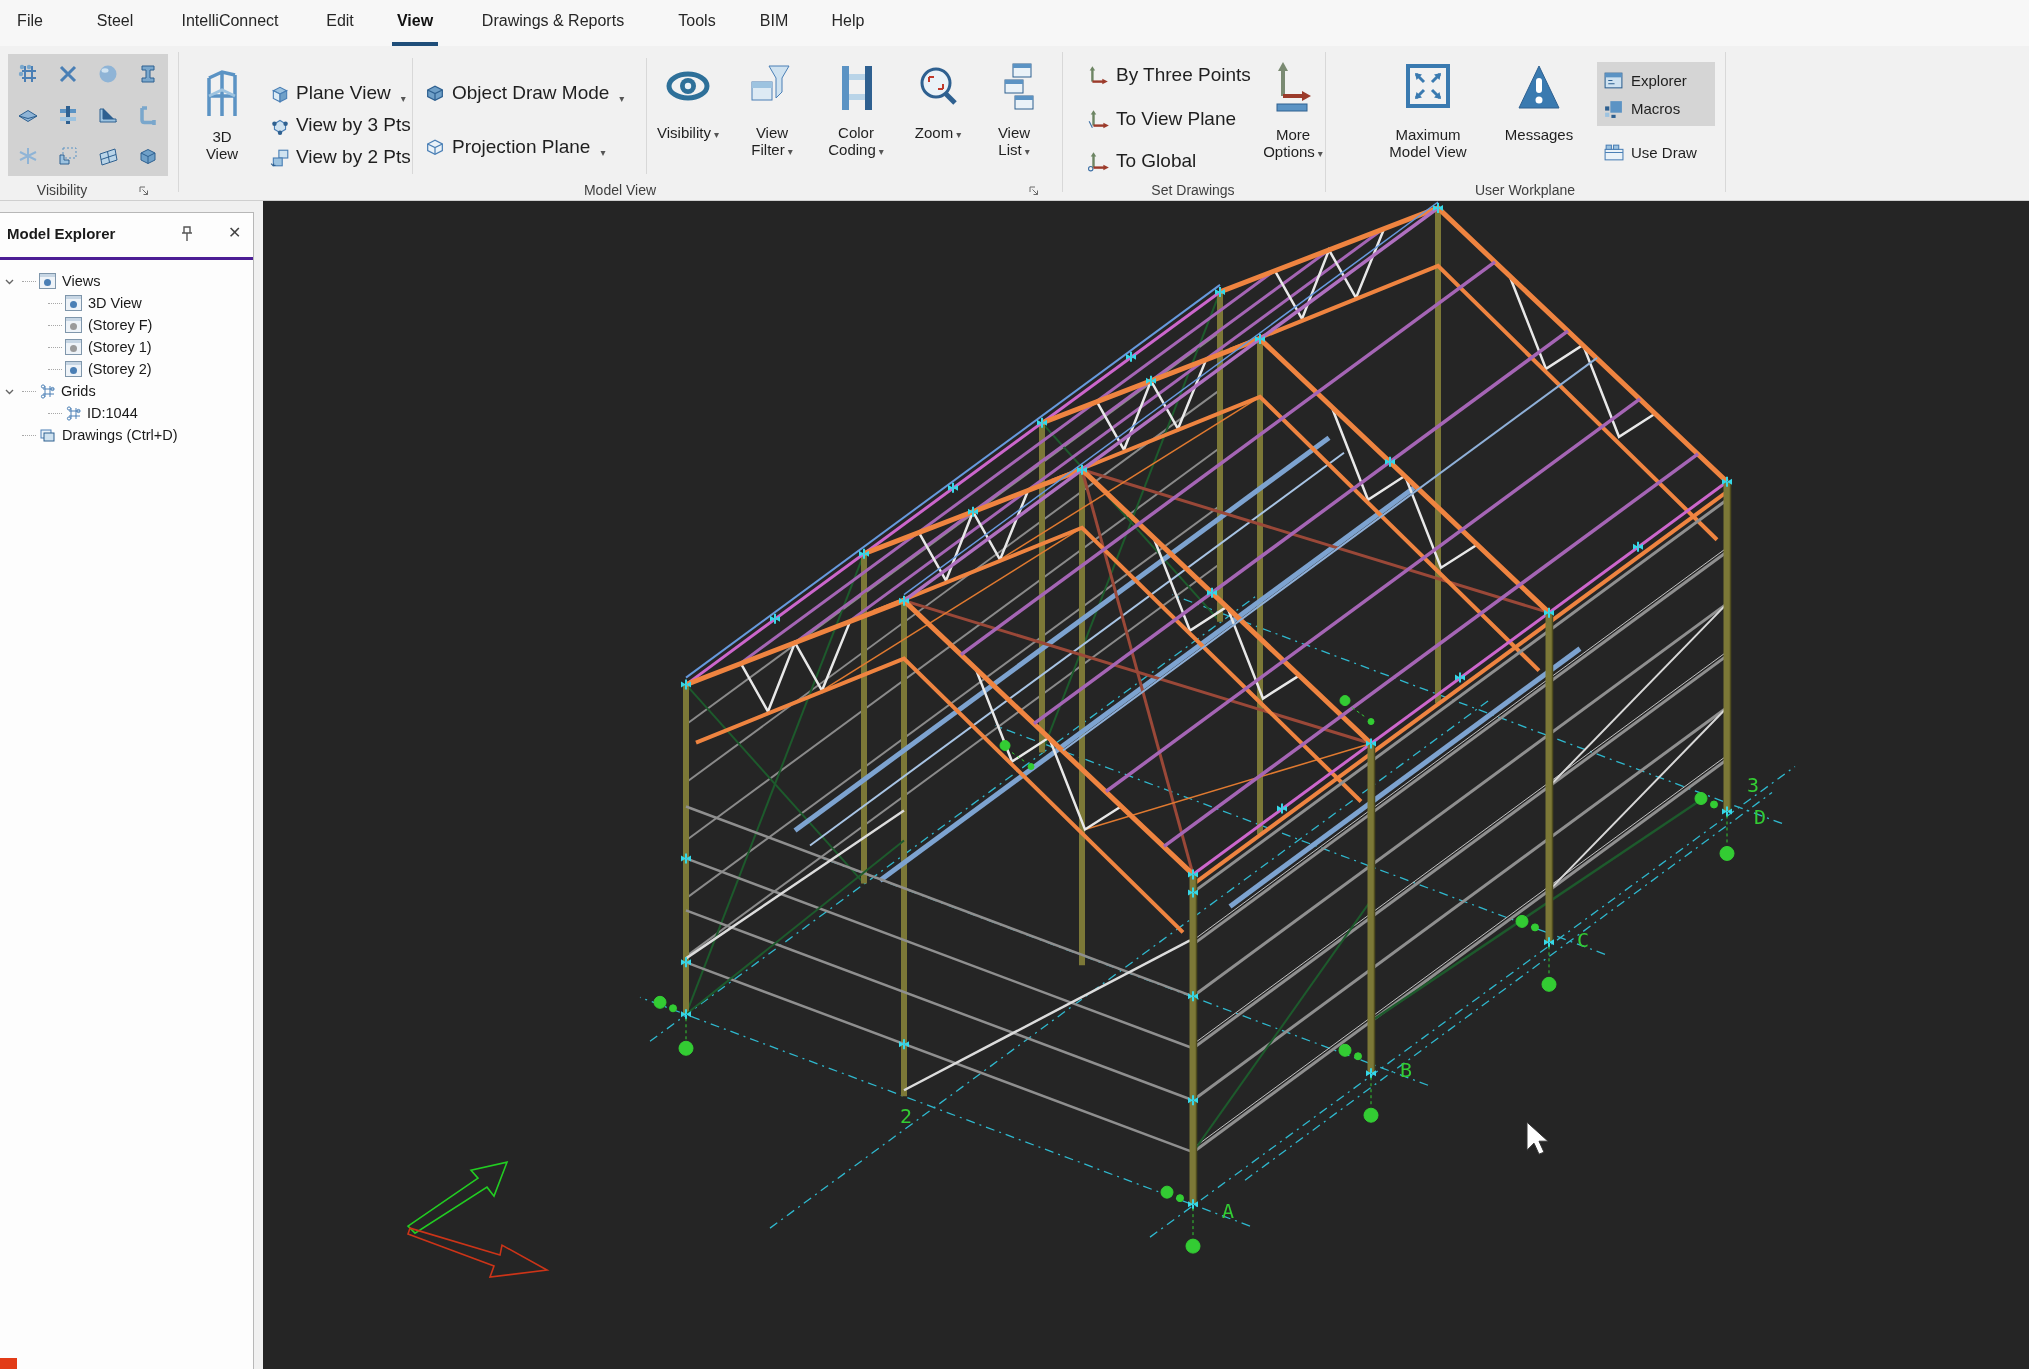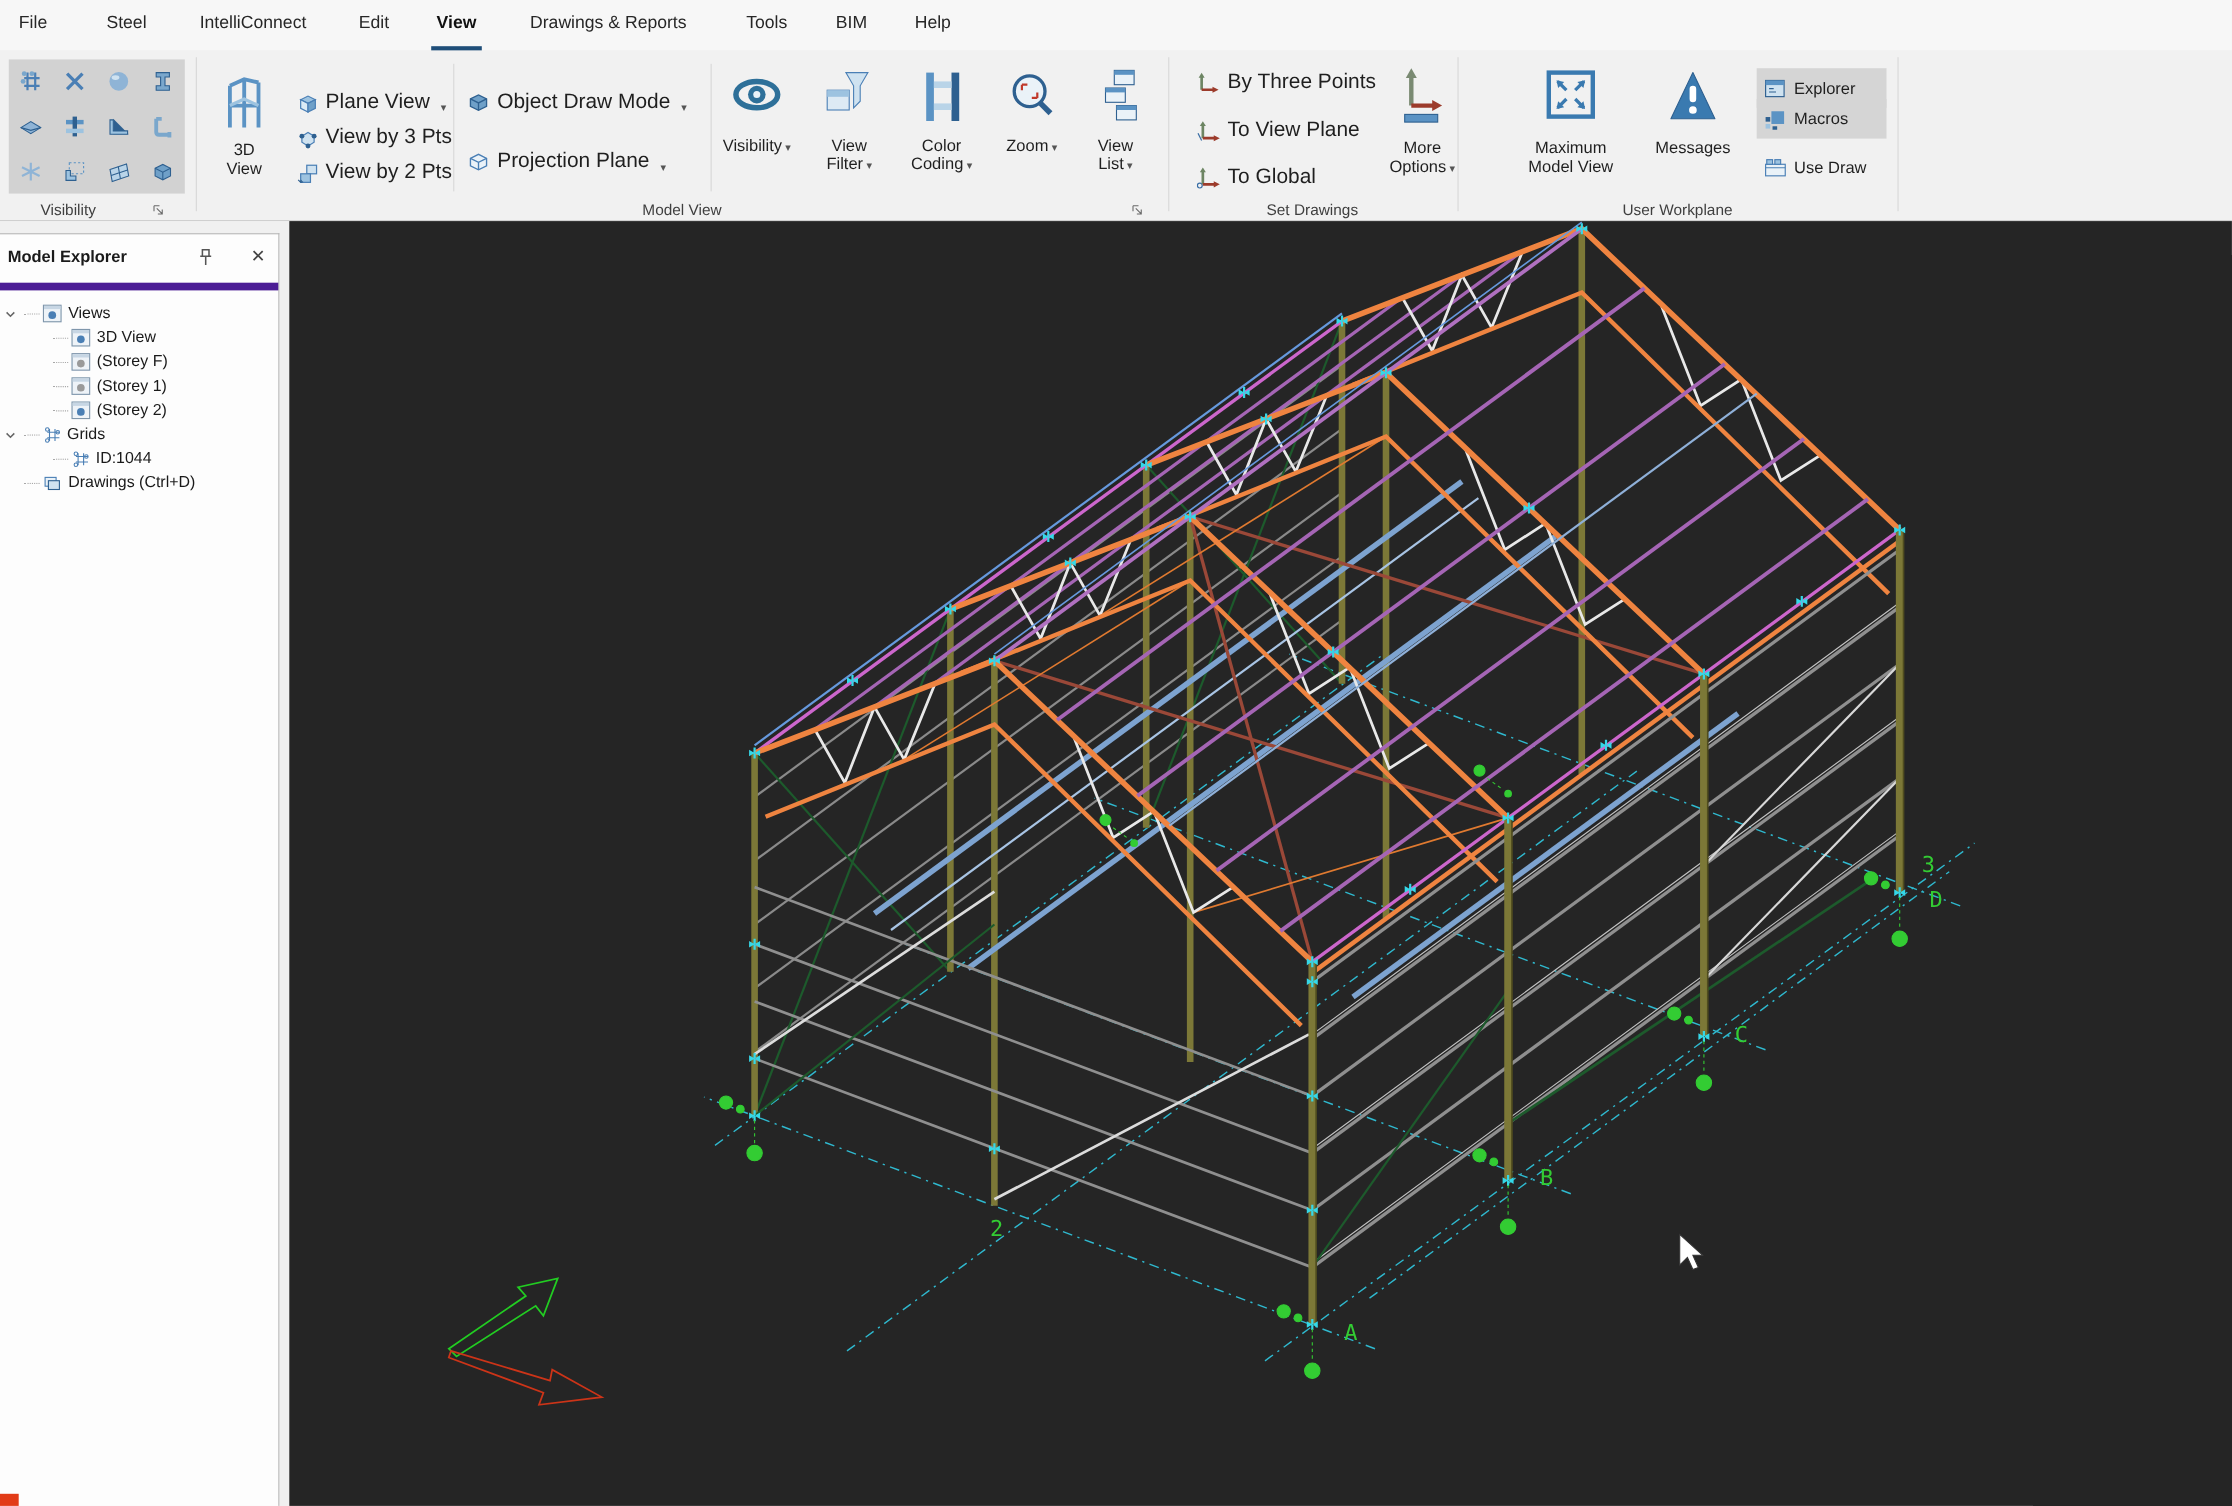--- a/index.html
+++ b/index.html
@@ -20,21 +20,21 @@
   .bigbtn{position:absolute;top:8px;width:84px;text-align:center;font-size:15px;color:#1f1f1f;line-height:17px}
   .bigbtn .bicon{display:block;margin:4px auto 6px auto}
   .smallrow{position:absolute;display:flex;align-items:flex-end;gap:6px;font-size:19px;color:#1f1f1f;white-space:nowrap}
   .dd::after{content:"▾";font-size:10px;color:#555;margin-left:4px}
   .ddb::after{content:"▾";font-size:10px;color:#555;margin-left:3px}
   .toggle{position:absolute;left:1597px;width:118px;height:36px;display:flex;align-items:center;gap:7px;font-size:15px;color:#1f1f1f;padding-left:6px;box-sizing:border-box}
   .toggle.on{background:#d5d5d5}
   
   .leftcol{position:absolute;left:0;top:201px;width:263px;bottom:0;background:#f0f0f0}
   .panel{position:absolute;left:0;top:11px;right:9px;bottom:0;background:#fdfdfd;border-top:1px solid #b7b7b7;border-right:1px solid #b7b7b7}
-  .ptitle{position:relative;height:44px;border-bottom:7px solid #4c1d95}
+  .ptitle{position:relative;height:44px;border-bottom:3px solid #4c1d95}
   .ptitle .t{position:absolute;left:7px;top:12px;font-size:15px;font-weight:bold;color:#1a1a1a}
   .ptitle .pin{position:absolute;left:180px;top:12px}
   .ptitle .close{position:absolute;left:228px;top:10px;font-size:16px;color:#444}
   .tree{padding-top:10px;font-size:14.5px;color:#1a1a1a}
   .trow{position:relative;height:22px;display:flex;align-items:center;white-space:nowrap}
   .trow .chev{position:absolute;left:5px;top:7px}
   .dash{display:inline-block;border-top:1px dotted #a8a8a8;height:0;width:14px;margin-right:3px}
   .ind0{margin-left:22px}.ind1{margin-left:48px}
   .ticon{width:15px;height:14px;border:1px solid #7f96ab;background:#eef3f8;position:relative;margin-right:6px;flex:none}
   .ticon::before{content:"";position:absolute;left:0;top:0;right:0;height:3px;background:#c7d6e4}

